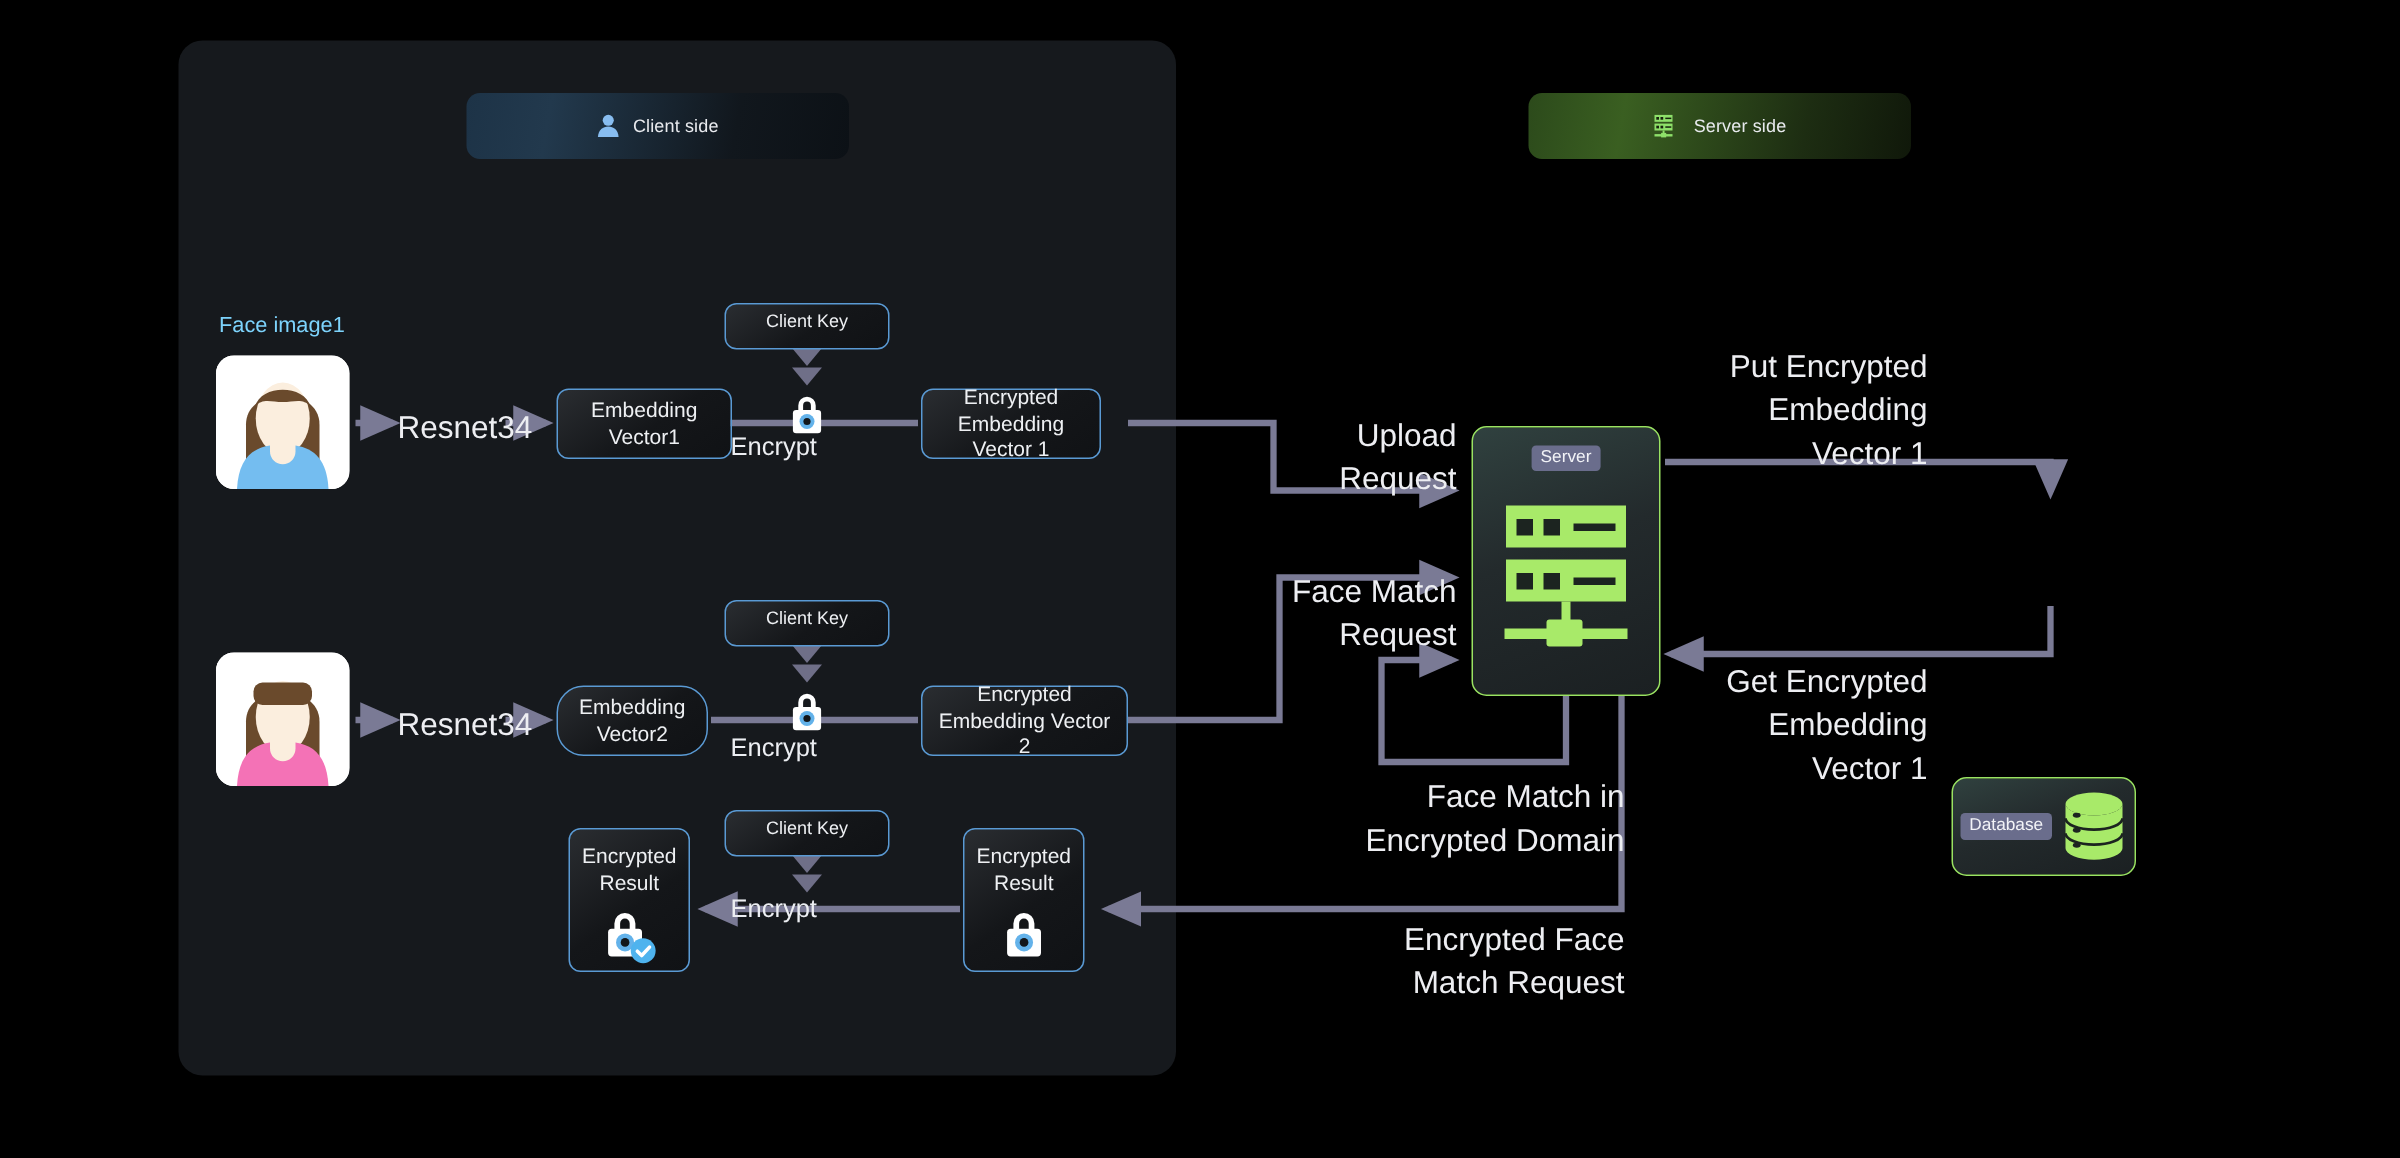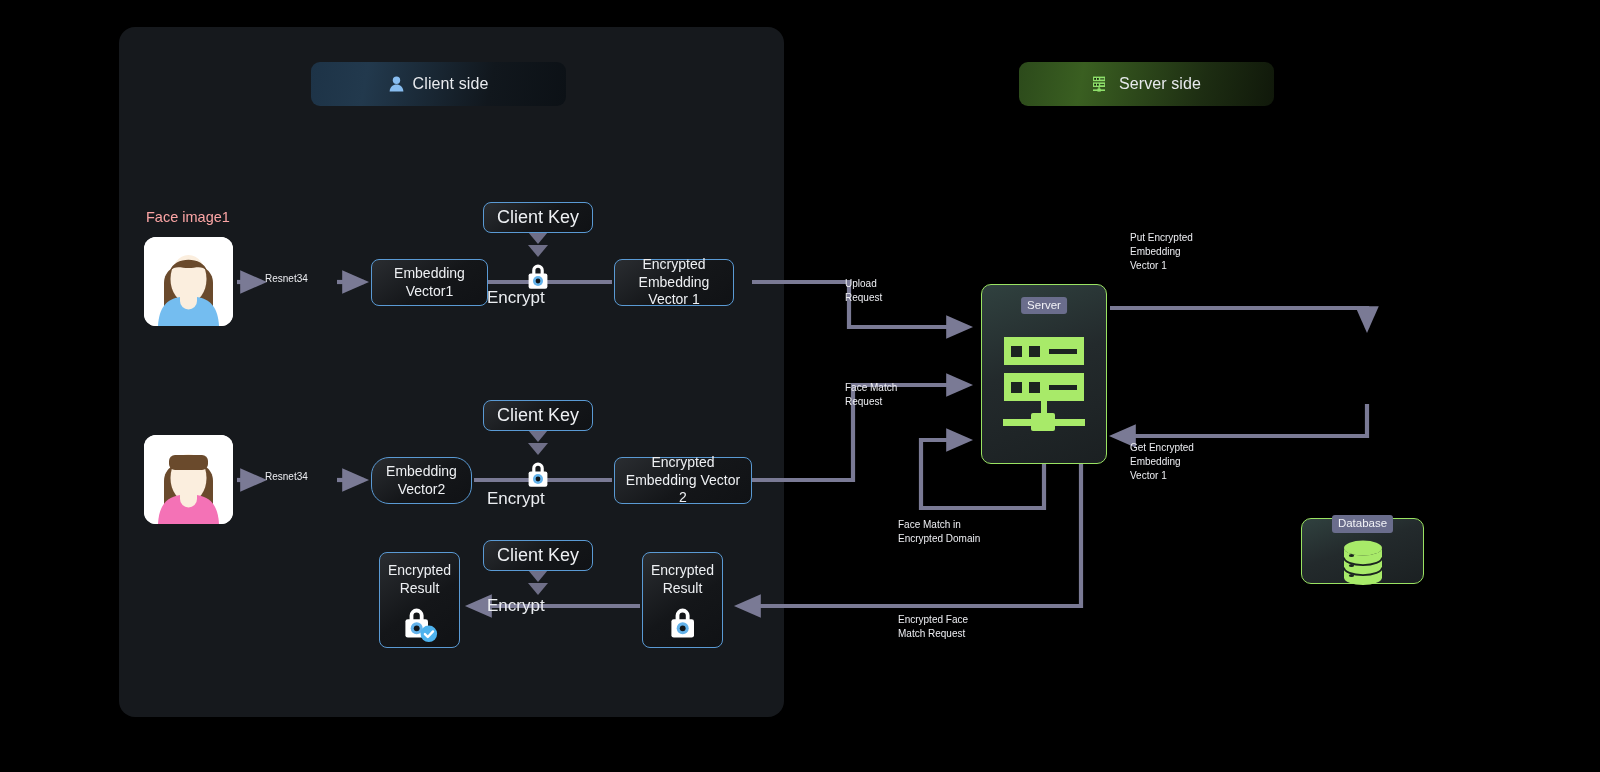--- a/index.html
+++ b/index.html
@@ -33,37 +33,37 @@
   }
 
   
   .pill {
     height: 44px;
     border-radius: 9px;
     display: flex;
     align-items: center;
     justify-content: center;
     gap: 9px;
-    font-size: 16px;
+    font-size: 12px;
     color: #e8eaee;
     letter-spacing: .1px;
   }
   #client-pill {
     left: 311px; top: 62px; width: 255px;
     background: linear-gradient(100deg,#1d3347 0%, #22394d 22%, #11171d 70%, #0c1116 100%);
   }
   #server-pill {
     left: 1019px; top: 62px; width: 255px;
     background: linear-gradient(100deg,#2c4a1b 0%, #3a5f21 25%, #1d2d12 72%, #10180a 100%);
   }
 
   
   .caption {
     font-size: 14.5px;
-    color: #fca5a5;
+    color: #7dd3fc;
     white-space: nowrap;
   }
 
   
   .face {
     width: 89px; height: 89px;
     background: #ffffff;
     border-radius: 12px;
     overflow: hidden;
   }
@@ -79,29 +79,29 @@
     justify-content: center;
     text-align: center;
     color: #eef0f3;
     font-size: 14px;
     line-height: 1.28;
     box-sizing: border-box;
     padding: 4px 6px;
   }
   .keybox {
     height: 31px;
-    font-size: 18px;
-    justify-content: center;
+    font-size: 12px;
+    justify-content: flex-start;
   }
 
   
   .lbl {
-    font-size: 10px;
+    font-size: 21px;
     color: #edeef2;
-    text-align: left;
+    text-align: right;
     line-height: 1.38;
     white-space: pre-line;
   }
   .encrypt-lbl { font-size: 17px; color: #eceef2; }
 
   
   .greencard {
     border: 1.7px solid #9ae362;
     border-radius: 10px;
     background: linear-gradient(160deg,#30413f 0%, #232a2c 45%, #1b2022 100%);
@@ -343,21 +343,21 @@
         <rect x="13" y="47" width="11" height="11" fill="#1c2420"></rect>
         <rect x="31" y="47" width="11" height="11" fill="#1c2420"></rect>
         <rect x="51" y="50" width="28" height="5" fill="#1c2420"></rect>
         <rect x="43" y="66" width="6" height="16" fill="#a8ea69"></rect>
         <rect x="5" y="84" width="82" height="7" fill="#a8ea69"></rect>
         <rect x="33" y="78" width="24" height="18" rx="2" fill="#a8ea69"></rect>
       </svg>
     </div>
   </div>
 
-  <div class="abs greencard" style="left:1301px;top:338px;width:123px;height:66px;display:flex;align-items:center;justify-content:center;gap:6px;flex-direction:column;">
+  <div class="abs greencard" style="left:1301px;top:338px;width:123px;height:66px;display:flex;align-items:center;justify-content:center;gap:6px;">
     <span class="badge">Database</span>
     <span>
       <svg width="44" height="48" viewBox="0 0 44 48">
         <ellipse cx="22" cy="9" rx="19" ry="7.6" fill="#a8ea69"></ellipse>
         <path d="M3,9 L3,38.5 a19,7.6 0 0 0 38,0 L41,9 a19,7.6 0 0 1 -38,0 z" fill="#a8ea69"></path>
         <path d="M3,18.5 a19,7.6 0 0 0 38,0" stroke="#1c2420" stroke-width="1.8" fill="none"></path>
         <path d="M3,28.5 a19,7.6 0 0 0 38,0" stroke="#1c2420" stroke-width="1.8" fill="none"></path>
         <ellipse cx="10.5" cy="16.5" rx="2.6" ry="1.6" fill="#1c2420"></ellipse>
         <ellipse cx="10.5" cy="26.5" rx="2.6" ry="1.6" fill="#1c2420"></ellipse>
         <ellipse cx="10.5" cy="36.5" rx="2.6" ry="1.6" fill="#1c2420"></ellipse>

